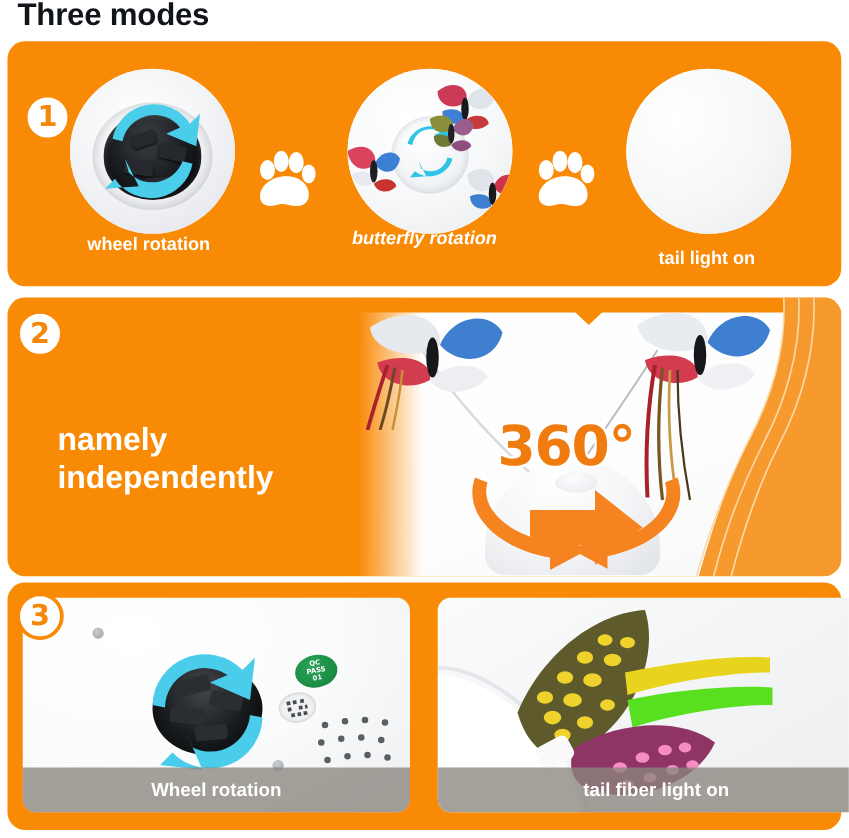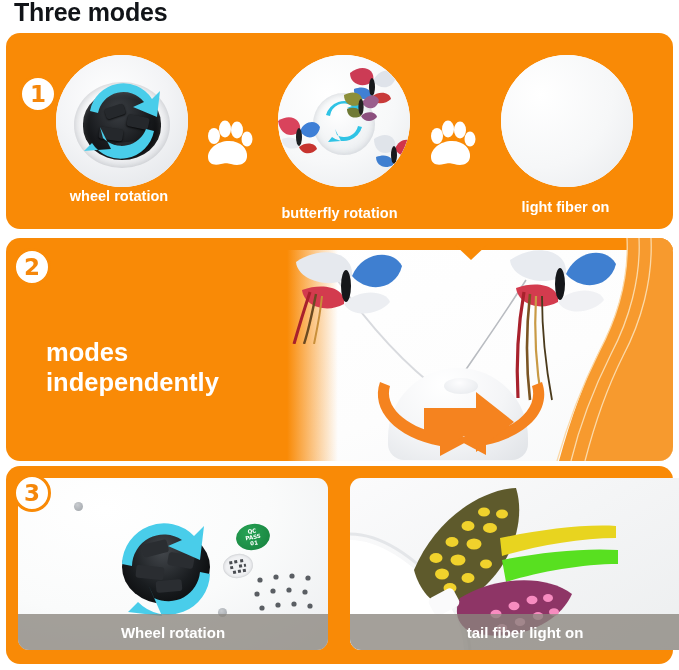--- a/index.html
+++ b/index.html
@@ -113,21 +113,21 @@
   #paw1 { left: 197px; top: 86px; }
   #paw2 { left: 420px; top: 86px; }
 
   
   .cap1 {
     position: absolute;
     color: #ffffff; font-weight: bold; font-size: 14.5px;
     line-height: 1.25; text-align: center;
   }
   #cap1a { left: 24px;  top: 187px; width: 190px; }
-  #cap1b { left: 252px; top: 204px; width: 175px; }
+  #cap1b { left: 252px; top: 182px; width: 175px; font-style: italic; }
   #cap1c { left: 478px; top: 198px; width: 175px; }
 
   
   .p2-photo {
     position: absolute; left: 270px; top: 0; width: 397px; height: 223px;
     background: linear-gradient(160deg,#ffffff 0%, #fdfdfd 60%, #f7f8f9 100%);
     overflow: hidden;
   }
   .p2-head {
     position: absolute; left: 0; top: 0; width: 100%; height: 12px;
@@ -330,21 +330,21 @@
       </div>
     </div>
 
     <div class="badge" id="badge1">1</div>
   </div>
 
   <div class="cap1" id="cap1a">
     <div>wheel rotation</div>
   </div>
   <div class="cap1" id="cap1b">butterfly rotation</div>
-  <div class="cap1" id="cap1c">light fiber on</div>
+  <div class="cap1" id="cap1c">tail light on</div>
 
   <div class="panel" id="panel2">
     <div class="p2-photo">
       <div class="p2-head"></div>
       <div class="p2-notch"></div>
       <div class="p2-left-fade"></div>
 
       <svg style="position:absolute;left:0;top:0;" width="397" height="223" viewBox="0 0 397 223">
         <path d="M60 40 C96 92 130 128 168 156" stroke="#d8dade" stroke-width="2" fill="none"></path>
         <path d="M250 42 C222 86 196 122 176 152" stroke="#b9bcc1" stroke-width="1.6" fill="none"></path>
@@ -378,33 +378,34 @@
         <path d="M104 0 C106 40 94 80 76 114 C58 150 44 188 34 223" stroke="#fbd9a8" stroke-width="1.3" fill="none"></path>
         <path d="M116 0 C118 40 106 82 88 116 C70 152 56 190 48 223" stroke="#fbd9a8" stroke-width="1.3" fill="none"></path>
         <path d="M128 0 C130 42 118 84 100 118 C82 154 70 192 62 223" stroke="#fbd9a8" stroke-width="1.3" fill="none"></path>
       </svg>
     </div>
 
     <div class="badge" id="badge2" style="left:7px;top:10px;">2</div>
   </div>
 
   <div class="p2-title">
-    <div>modes</div>
+    <div>namely</div>
     <div>independently</div>
   </div>
 
   <div class="device-body"></div>
   <div class="device-top"></div>
 
   <svg style="position:absolute;left:366px;top:352px;z-index:13;" width="190" height="110" viewBox="0 0 190 110">
     <path d="M14 30 C4 58 30 86 74 94 L74 104 L104 88 L74 72 L74 82 C38 74 18 54 24 34 Z" fill="#f5831f"></path>
     <path d="M176 30 C186 58 162 84 120 93 L120 103 L92 88 L120 72 L120 82 C154 74 172 54 166 34 Z" fill="#f5831f"></path>
     <path d="M58 56 L110 56 L110 40 L148 70 L110 100 L110 84 L58 84 Z" fill="#f5831f"></path>
   </svg>
 
+  <div class="deg360">360°</div>
 
   <div class="panel" id="panel3"></div>
 
   <div class="p3-card" id="p3left">
     <div class="p3-left-bg"></div>
     <div class="screw" style="left:56px;top:24px;"></div>
     <div class="screw" style="left:200px;top:130px;"></div>
     <div class="big-hole">
       <svg width="88" height="74" viewBox="0 0 88 74">
         <rect x="20" y="12" width="26" height="13" rx="3" fill="#2a2d31" transform="rotate(-14 33 18)"></rect>

